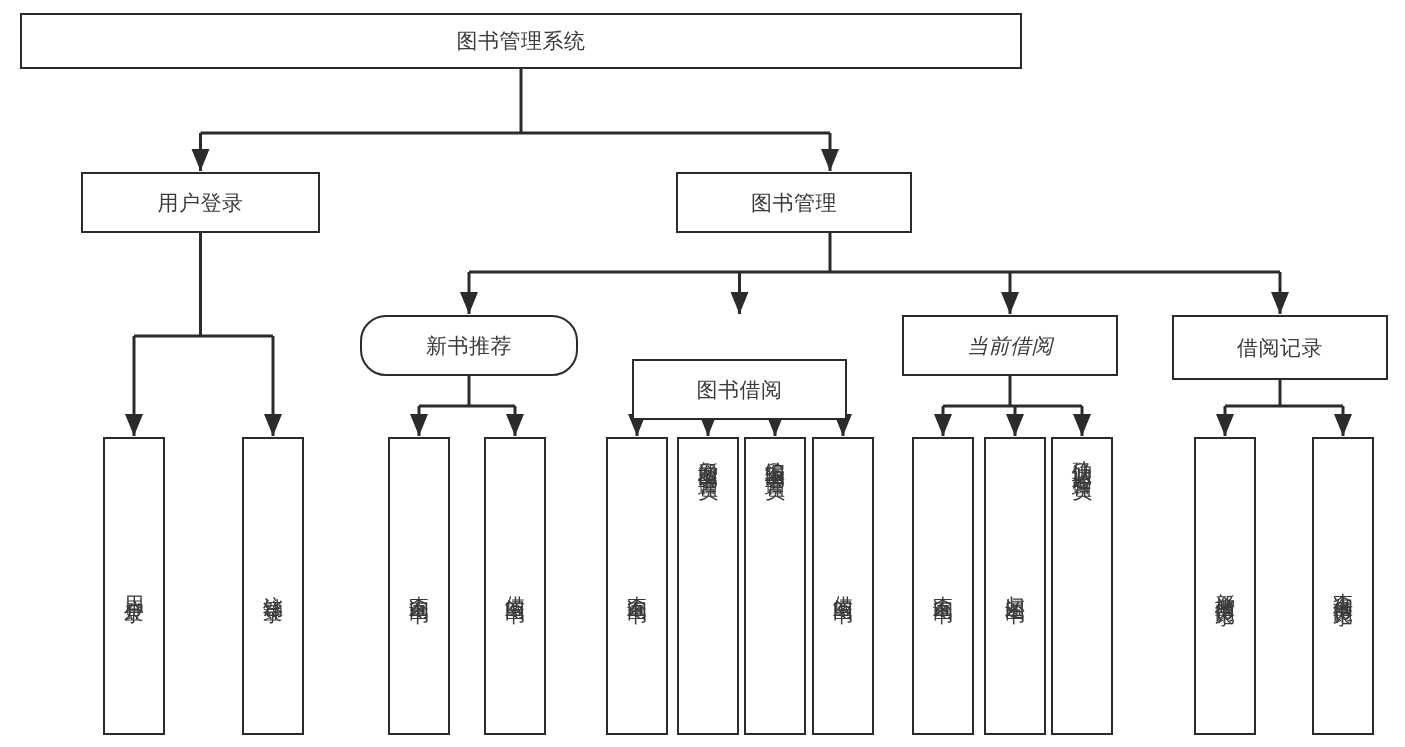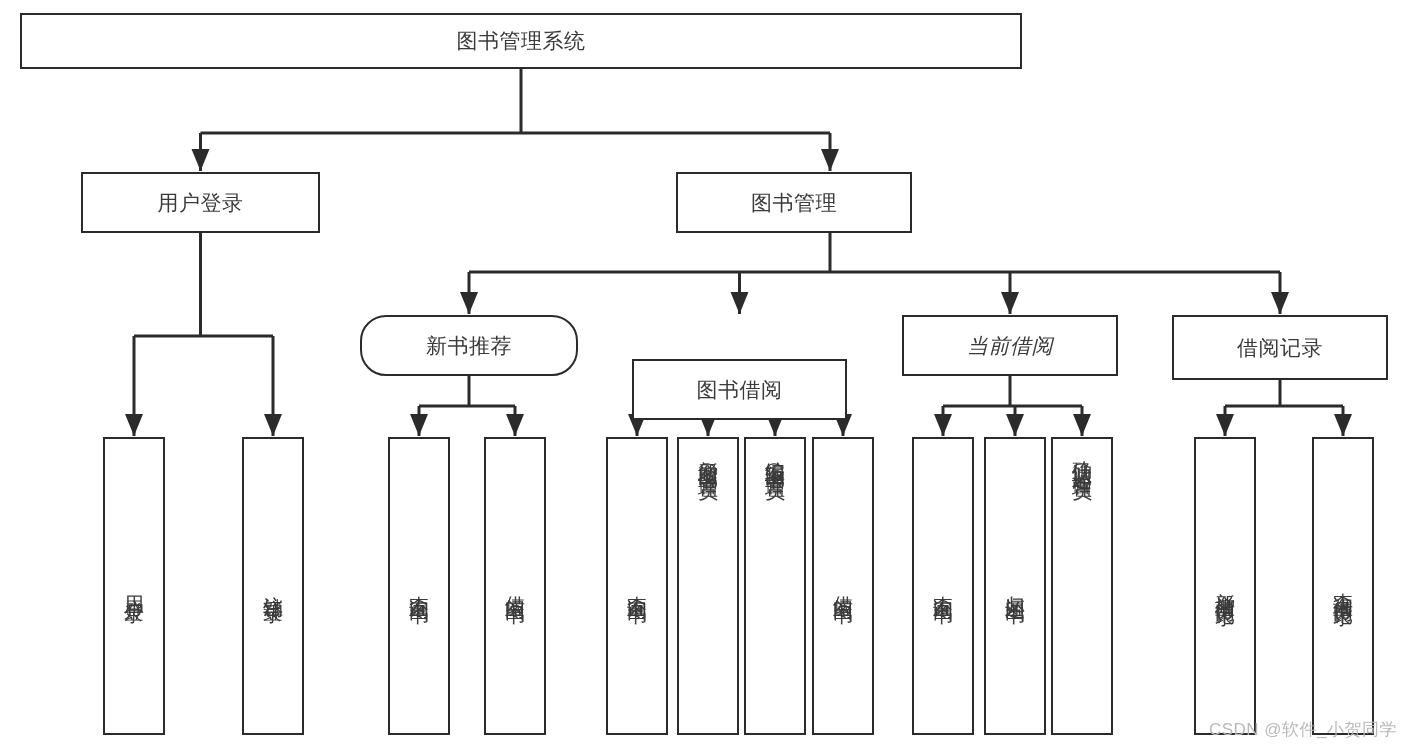--- a/index.html
+++ b/index.html
@@ -184,14 +184,13 @@
       <div class="node leaf toptext" style="left: 1051px; top: 437px; width: 62px; height: 298px;">
         <span class="vlabel">确认归还（管理员）</span>
       </div>
       <div class="node leaf" style="left: 1194px; top: 437px; width: 62px; height: 298px;">
         <span class="vlabel">新增借阅记录</span>
       </div>
       <div class="node leaf" style="left: 1312px; top: 437px; width: 62px; height: 298px;">
         <span class="vlabel">查询借阅记录</span>
       </div>
     </div>
-  <div id="watermark">CSDN @软件_小贺同学</div>
 </div>
 
 </body></html>

